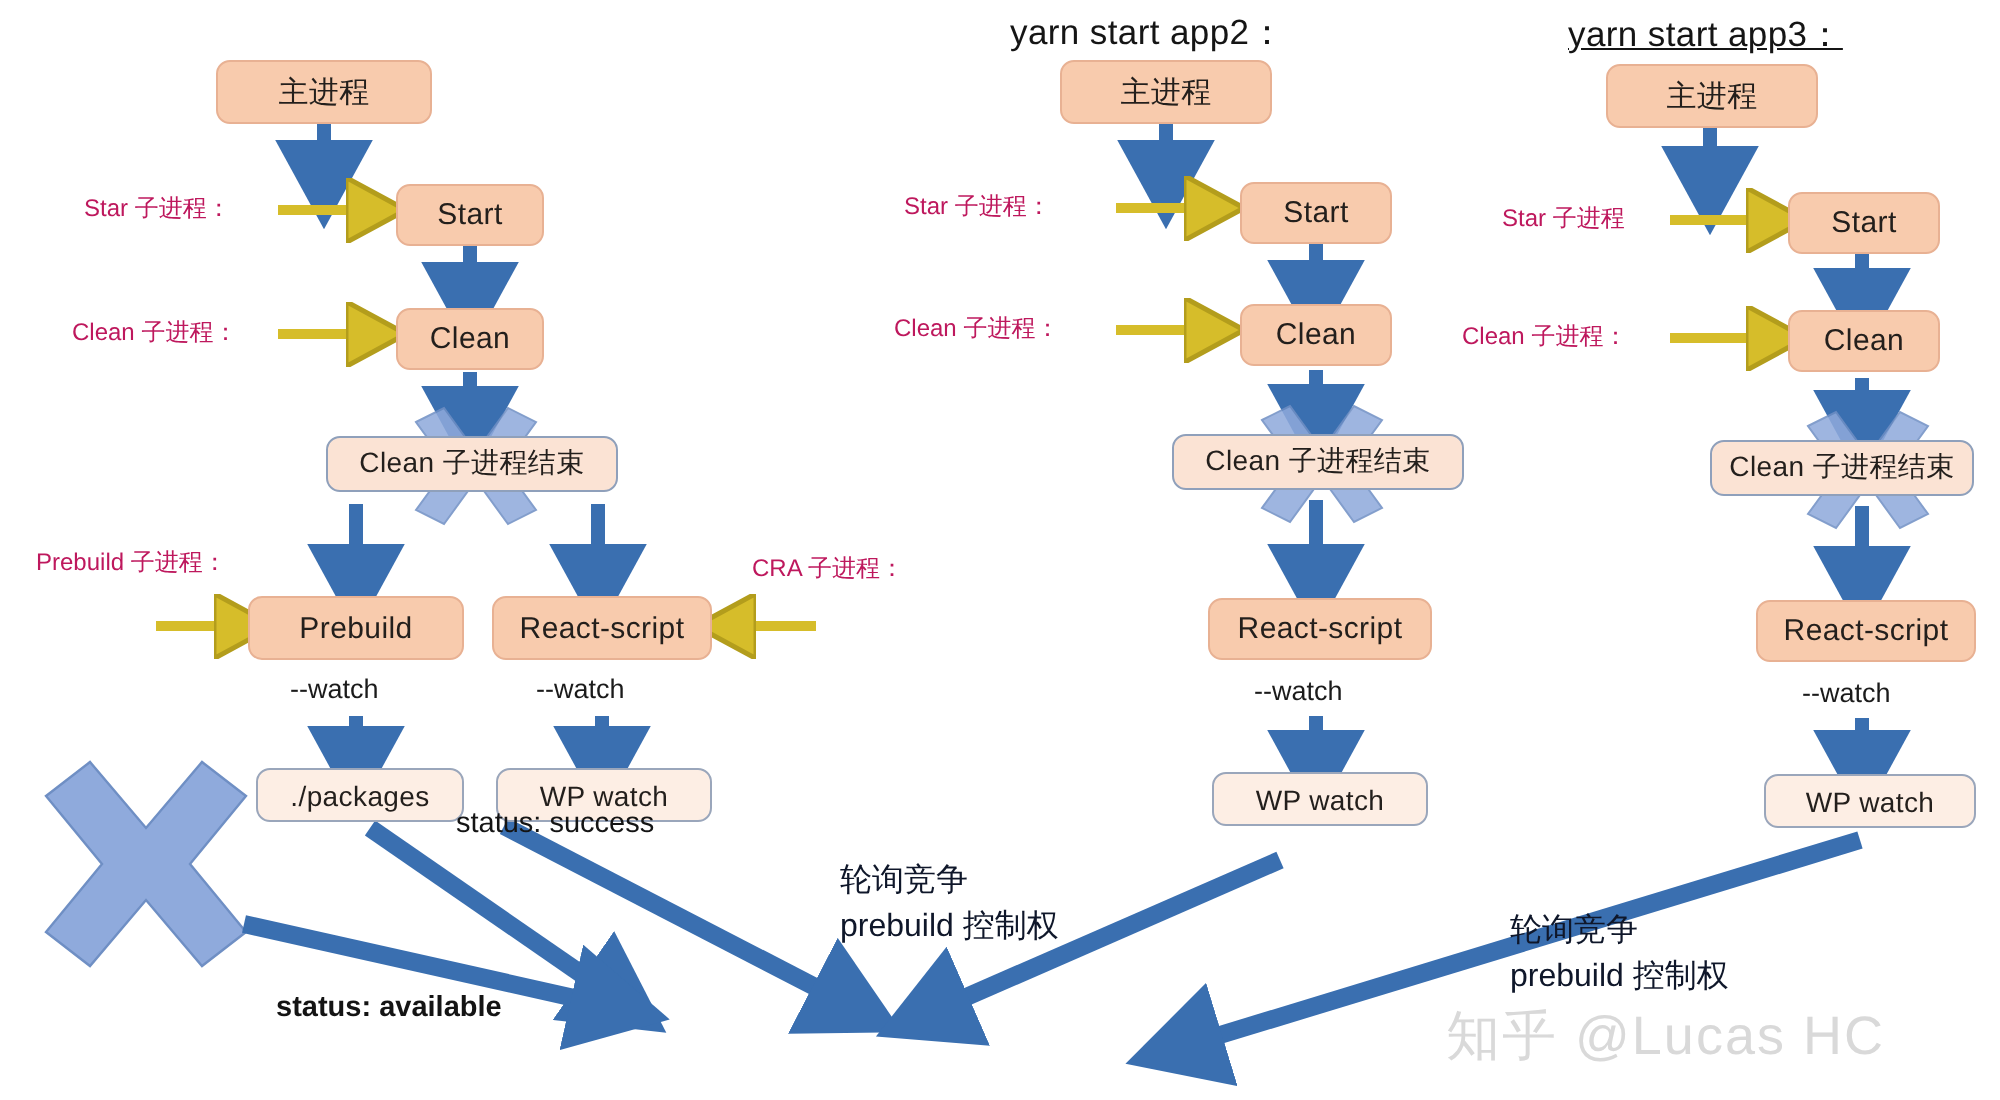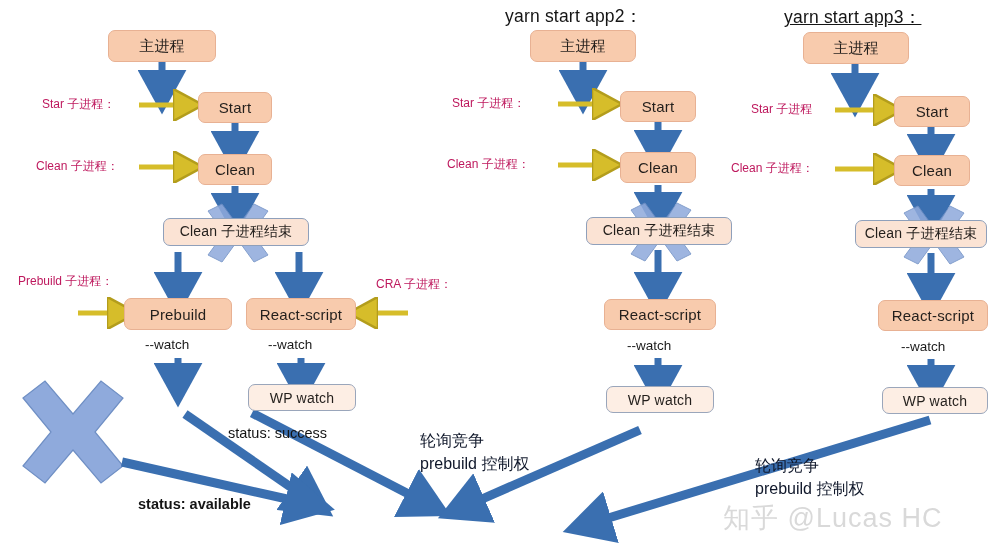--- a/index.html
+++ b/index.html
@@ -109,24 +109,25 @@
 
   <div class="lbl" style="left:18px;top:273px;">Prebuild 子进程：</div>
   <div class="node n-orange" style="left:124px;top:298px;width:108px;height:32px;">Prebuild</div>
   <div class="node n-orange" style="left:246px;top:298px;width:110px;height:32px;">React-script</div>
 
   <div class="lbl" style="left:376px;top:276px;">CRA 子进程：</div>
 
   <div class="lbl-watch" style="left:145px;top:337px;">--watch</div>
   <div class="lbl-watch" style="left:268px;top:337px;">--watch</div>
 
+  <div class="node n-light" style="left:128px;top:384px;width:104px;height:27px;font-size:14px;">./packages</div>
   <div class="node n-light" style="left:248px;top:384px;width:108px;height:27px;font-size:14px;">WP watch</div>
 
 
-  <div class="lbl-status" style="left:228px;top:425px;">status: success</div>
+  <div class="lbl-status" style="left:228px;top:404px;">status: success</div>
   <div class="lbl-status" style="left:138px;top:496px;font-weight:bold;">status: available</div>
 
   <div class="lbl-title" style="left:505px;top:4px;">yarn start app2：</div>
   <div class="node n-orange" style="left:530px;top:30px;width:106px;height:32px;">主进程</div>
 
   <div class="lbl" style="left:452px;top:95px;">Star 子进程：</div>
   <div class="node n-orange" style="left:620px;top:91px;width:76px;height:31px;">Start</div>
 
   <div class="lbl" style="left:447px;top:156px;">Clean 子进程：</div>
   <div class="node n-orange" style="left:620px;top:152px;width:76px;height:31px;">Clean</div>

